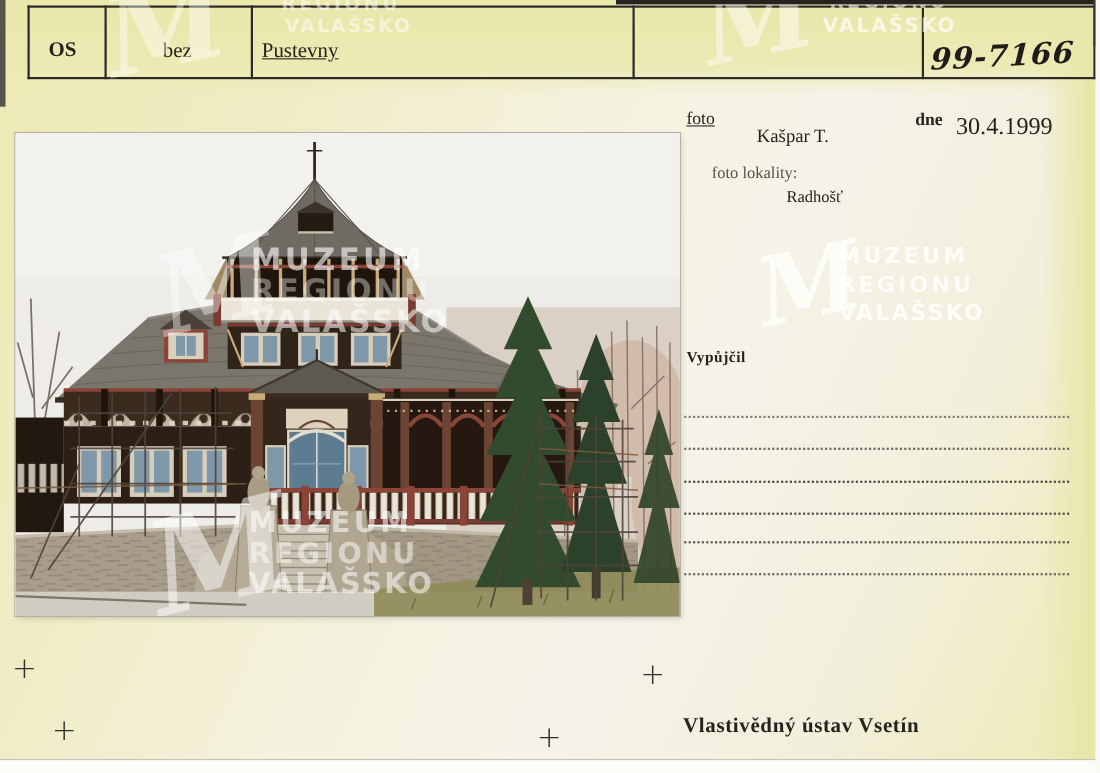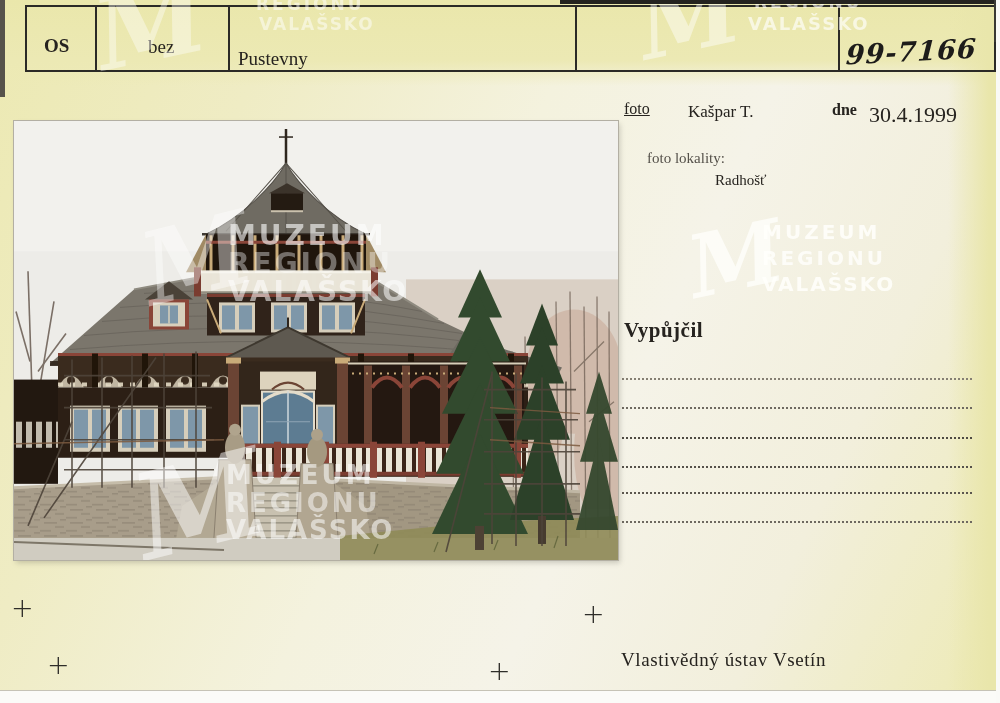--- a/index.html
+++ b/index.html
@@ -24,24 +24,24 @@
   .cell-text{position:absolute;font-size:19px;white-space:nowrap;}
   .bold{font-weight:bold;}
 
   .handwritten{font-family:"DejaVu Serif", serif;font-style:italic;font-weight:600;
                font-size:27px;transform:rotate(-3deg) skewX(-6deg);letter-spacing:1px;color:#1d1c1a;}
 
   
   .meta{position:absolute;font-size:15px;white-space:nowrap;}
   .faded{color:#55514a;}
 
-  .loan-title{position:absolute;left:624px;top:318px;font-size:21px;font-weight:bold;letter-spacing:0.5px;}
+  .loan-title{position:absolute;left:624px;top:318px;font-size:14px;font-weight:bold;letter-spacing:0.5px;}
   .dotline{position:absolute;left:622px;width:350px;height:0;border-top:2px dotted #6e6960;}
 
-  .footer-inst{position:absolute;left:621px;top:649px;font-size:19px;font-weight:normal;letter-spacing:0.6px;}
+  .footer-inst{position:absolute;left:621px;top:649px;font-size:19px;font-weight:bold;letter-spacing:0.6px;}
 
   .plus{position:absolute;font-family:"DejaVu Sans", sans-serif;font-size:27px;font-weight:300;color:#2e2d29;line-height:1;}
 
   
   .photo{position:absolute;left:14px;top:121px;width:604px;height:439px;
          box-shadow:0 0 0 1px #b3afa3, 2px 3px 5px rgba(80,78,66,0.25);background:#edece8;}
   .photo svg{display:block;}
 
   
   .wm{position:absolute;font-family:"DejaVu Sans", sans-serif;font-weight:bold;white-space:nowrap;pointer-events:none;}
@@ -59,25 +59,25 @@
   <div class="hline" style="left:25px;top:70px;width:971px;"></div>
   <div class="vline" style="left:25px;top:5px;height:67px;"></div>
   <div class="vline" style="left:95px;top:5px;height:67px;"></div>
   <div class="vline" style="left:228px;top:5px;height:67px;"></div>
   <div class="vline" style="left:575px;top:5px;height:67px;"></div>
   <div class="vline" style="left:838px;top:5px;height:67px;"></div>
   <div class="vline" style="left:994px;top:5px;height:67px;"></div>
 
   <span class="cell-text bold" style="left:44px;top:35px;">OS</span>
   <span class="cell-text" style="left:148px;top:36px;">bez</span>
-  <span class="cell-text" style="left:238px;top:48px;">Pustevny</span>
+  <span class="cell-text" style="left:238px;top:36px;text-decoration:underline;">Pustevny</span>
   <span class="cell-text handwritten" style="left:846px;top:36px;">99-7166</span>
 
   <span class="meta" style="left:624px;top:100px;font-size:16px;text-decoration:underline;">foto</span>
-  <span class="meta" style="left:688px;top:102px;font-size:17px;">Kašpar T.</span>
+  <span class="meta" style="left:688px;top:114px;font-size:17px;">Kašpar T.</span>
   <span class="meta bold" style="left:832px;top:101px;font-size:16px;">dne</span>
   <span class="meta" style="left:869px;top:102px;font-size:22px;">30.4.1999</span>
   <span class="meta faded" style="left:647px;top:150px;">foto lokality:</span>
   <span class="meta" style="left:691px;top:172px;margin-left:24px;">Radhošť</span>
 
   <span class="loan-title">Vypůjčil</span>
   <div class="dotline" style="top:378px;border-color:#857f73;"></div>
   <div class="dotline" style="top:407px;border-color:#6e6960;"></div>
   <div class="dotline" style="top:437px;border-color:#4e4a42;"></div>
   <div class="dotline" style="top:466px;border-color:#55514a;"></div>

